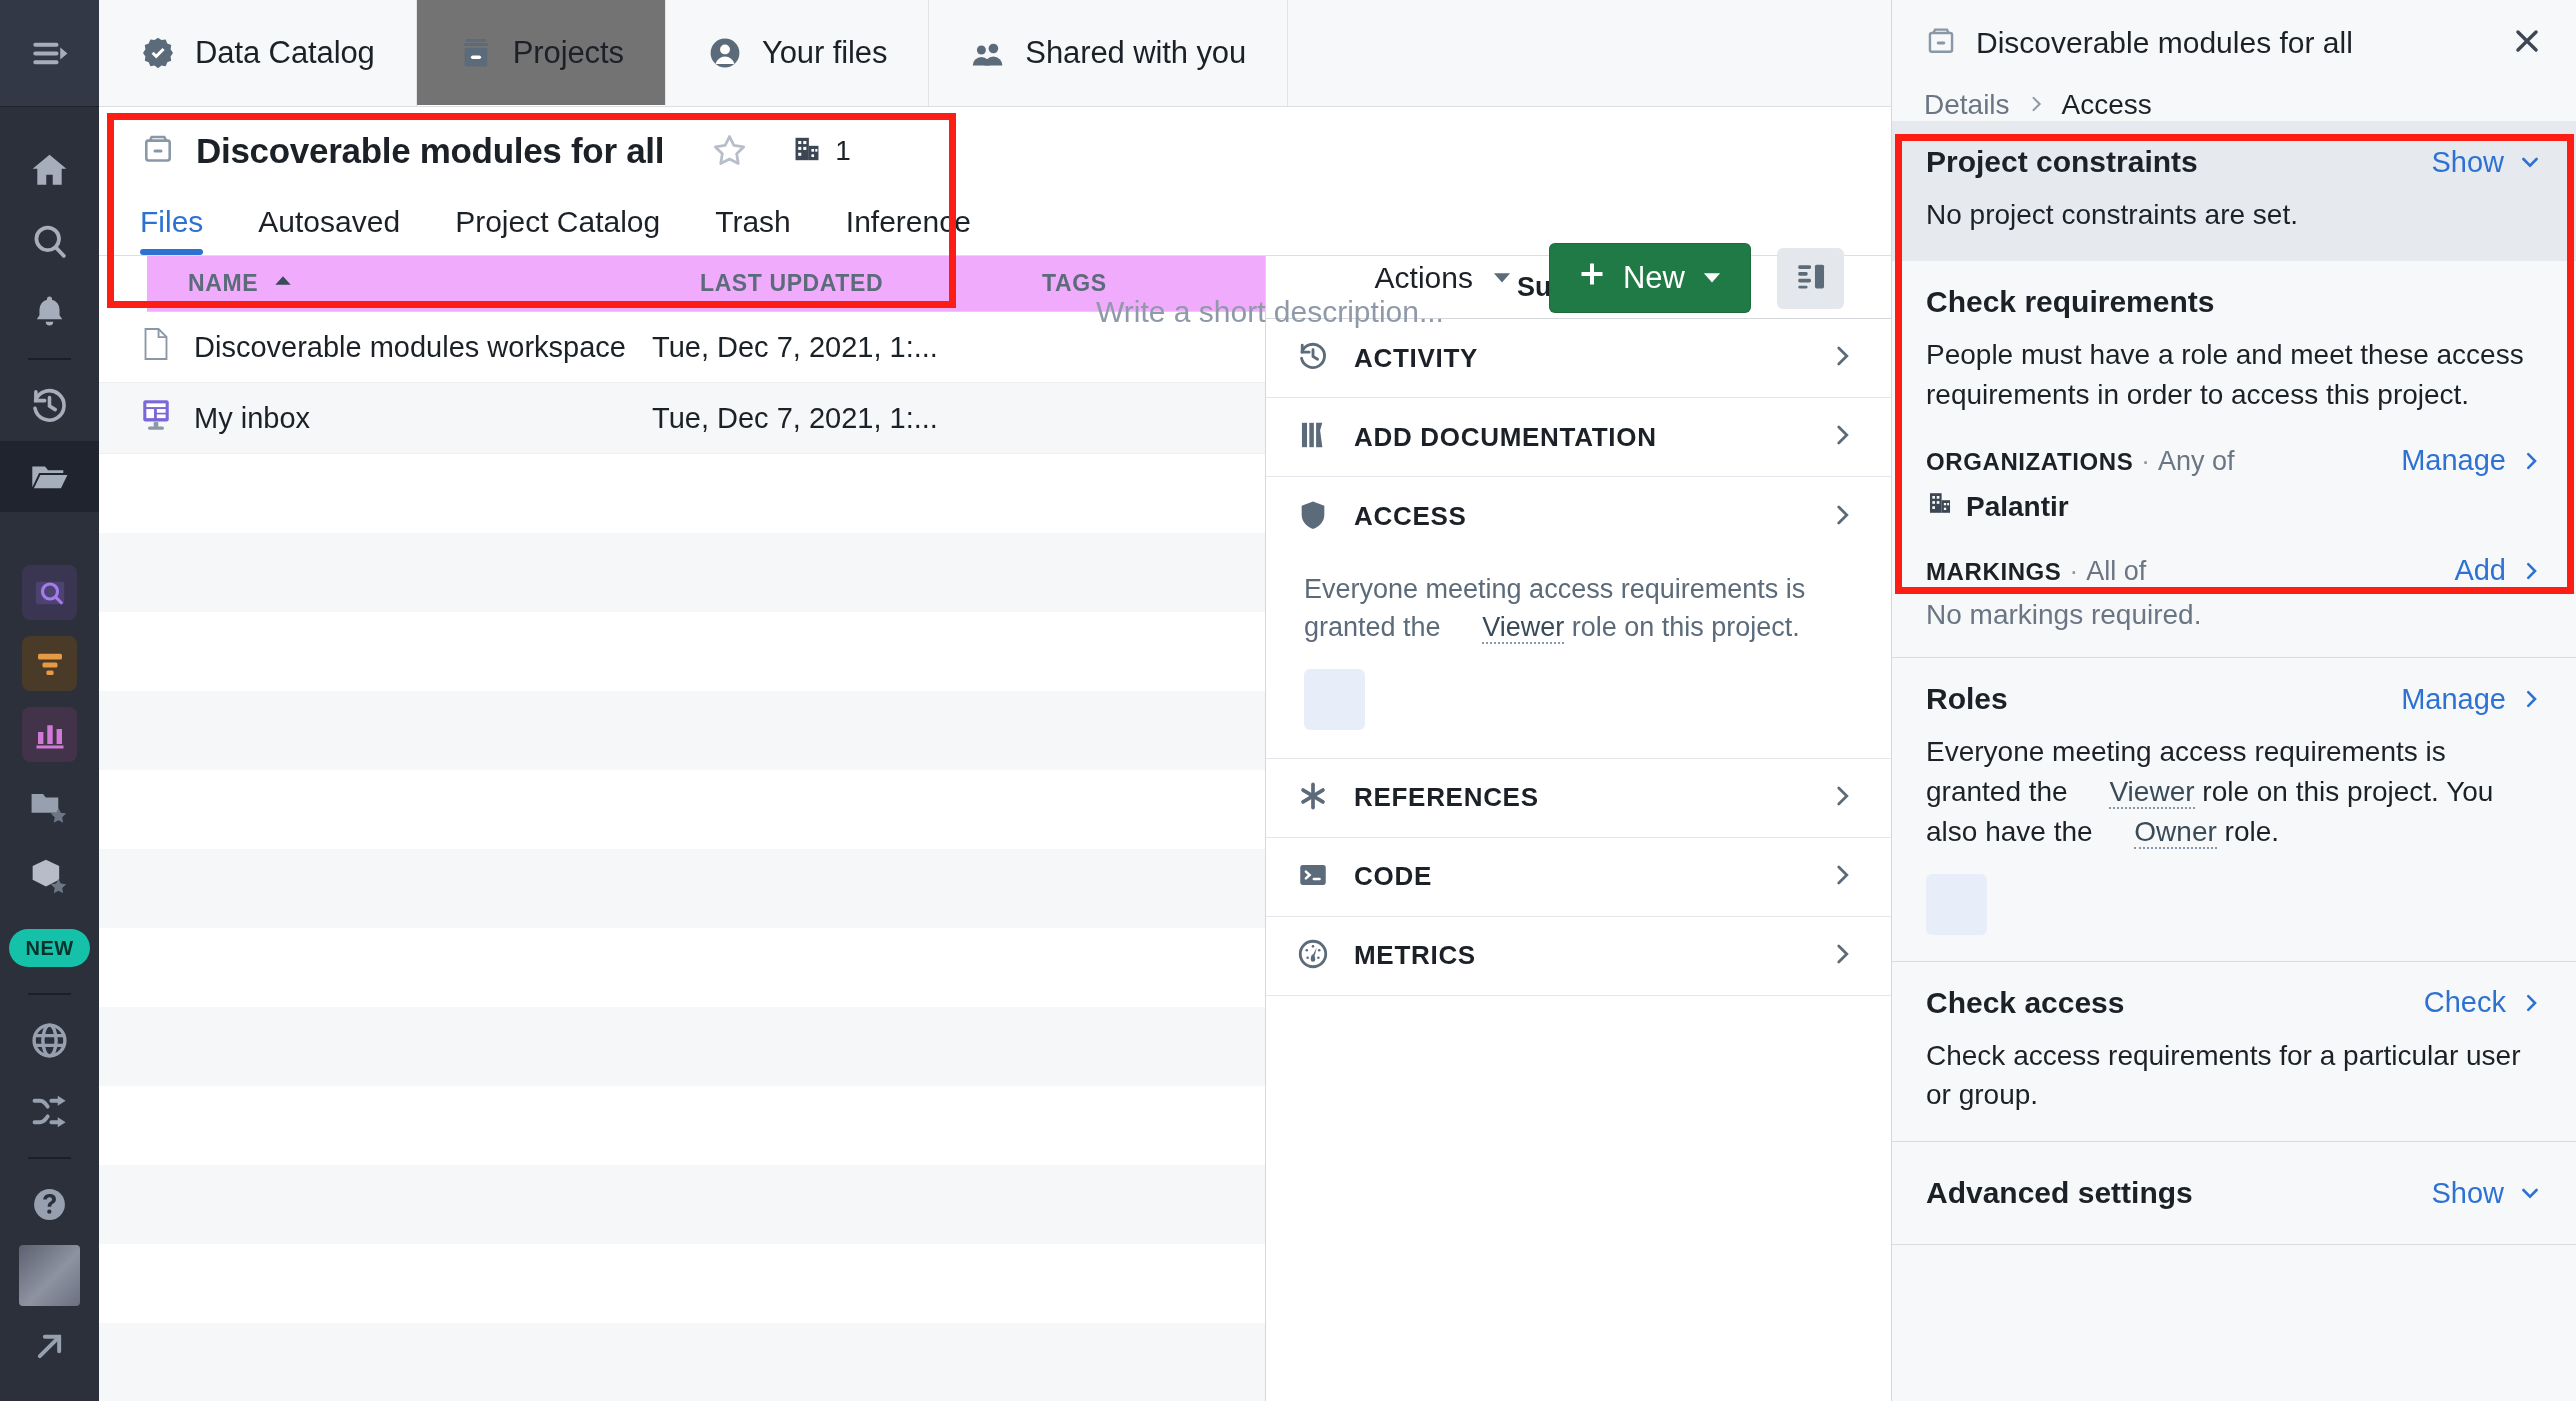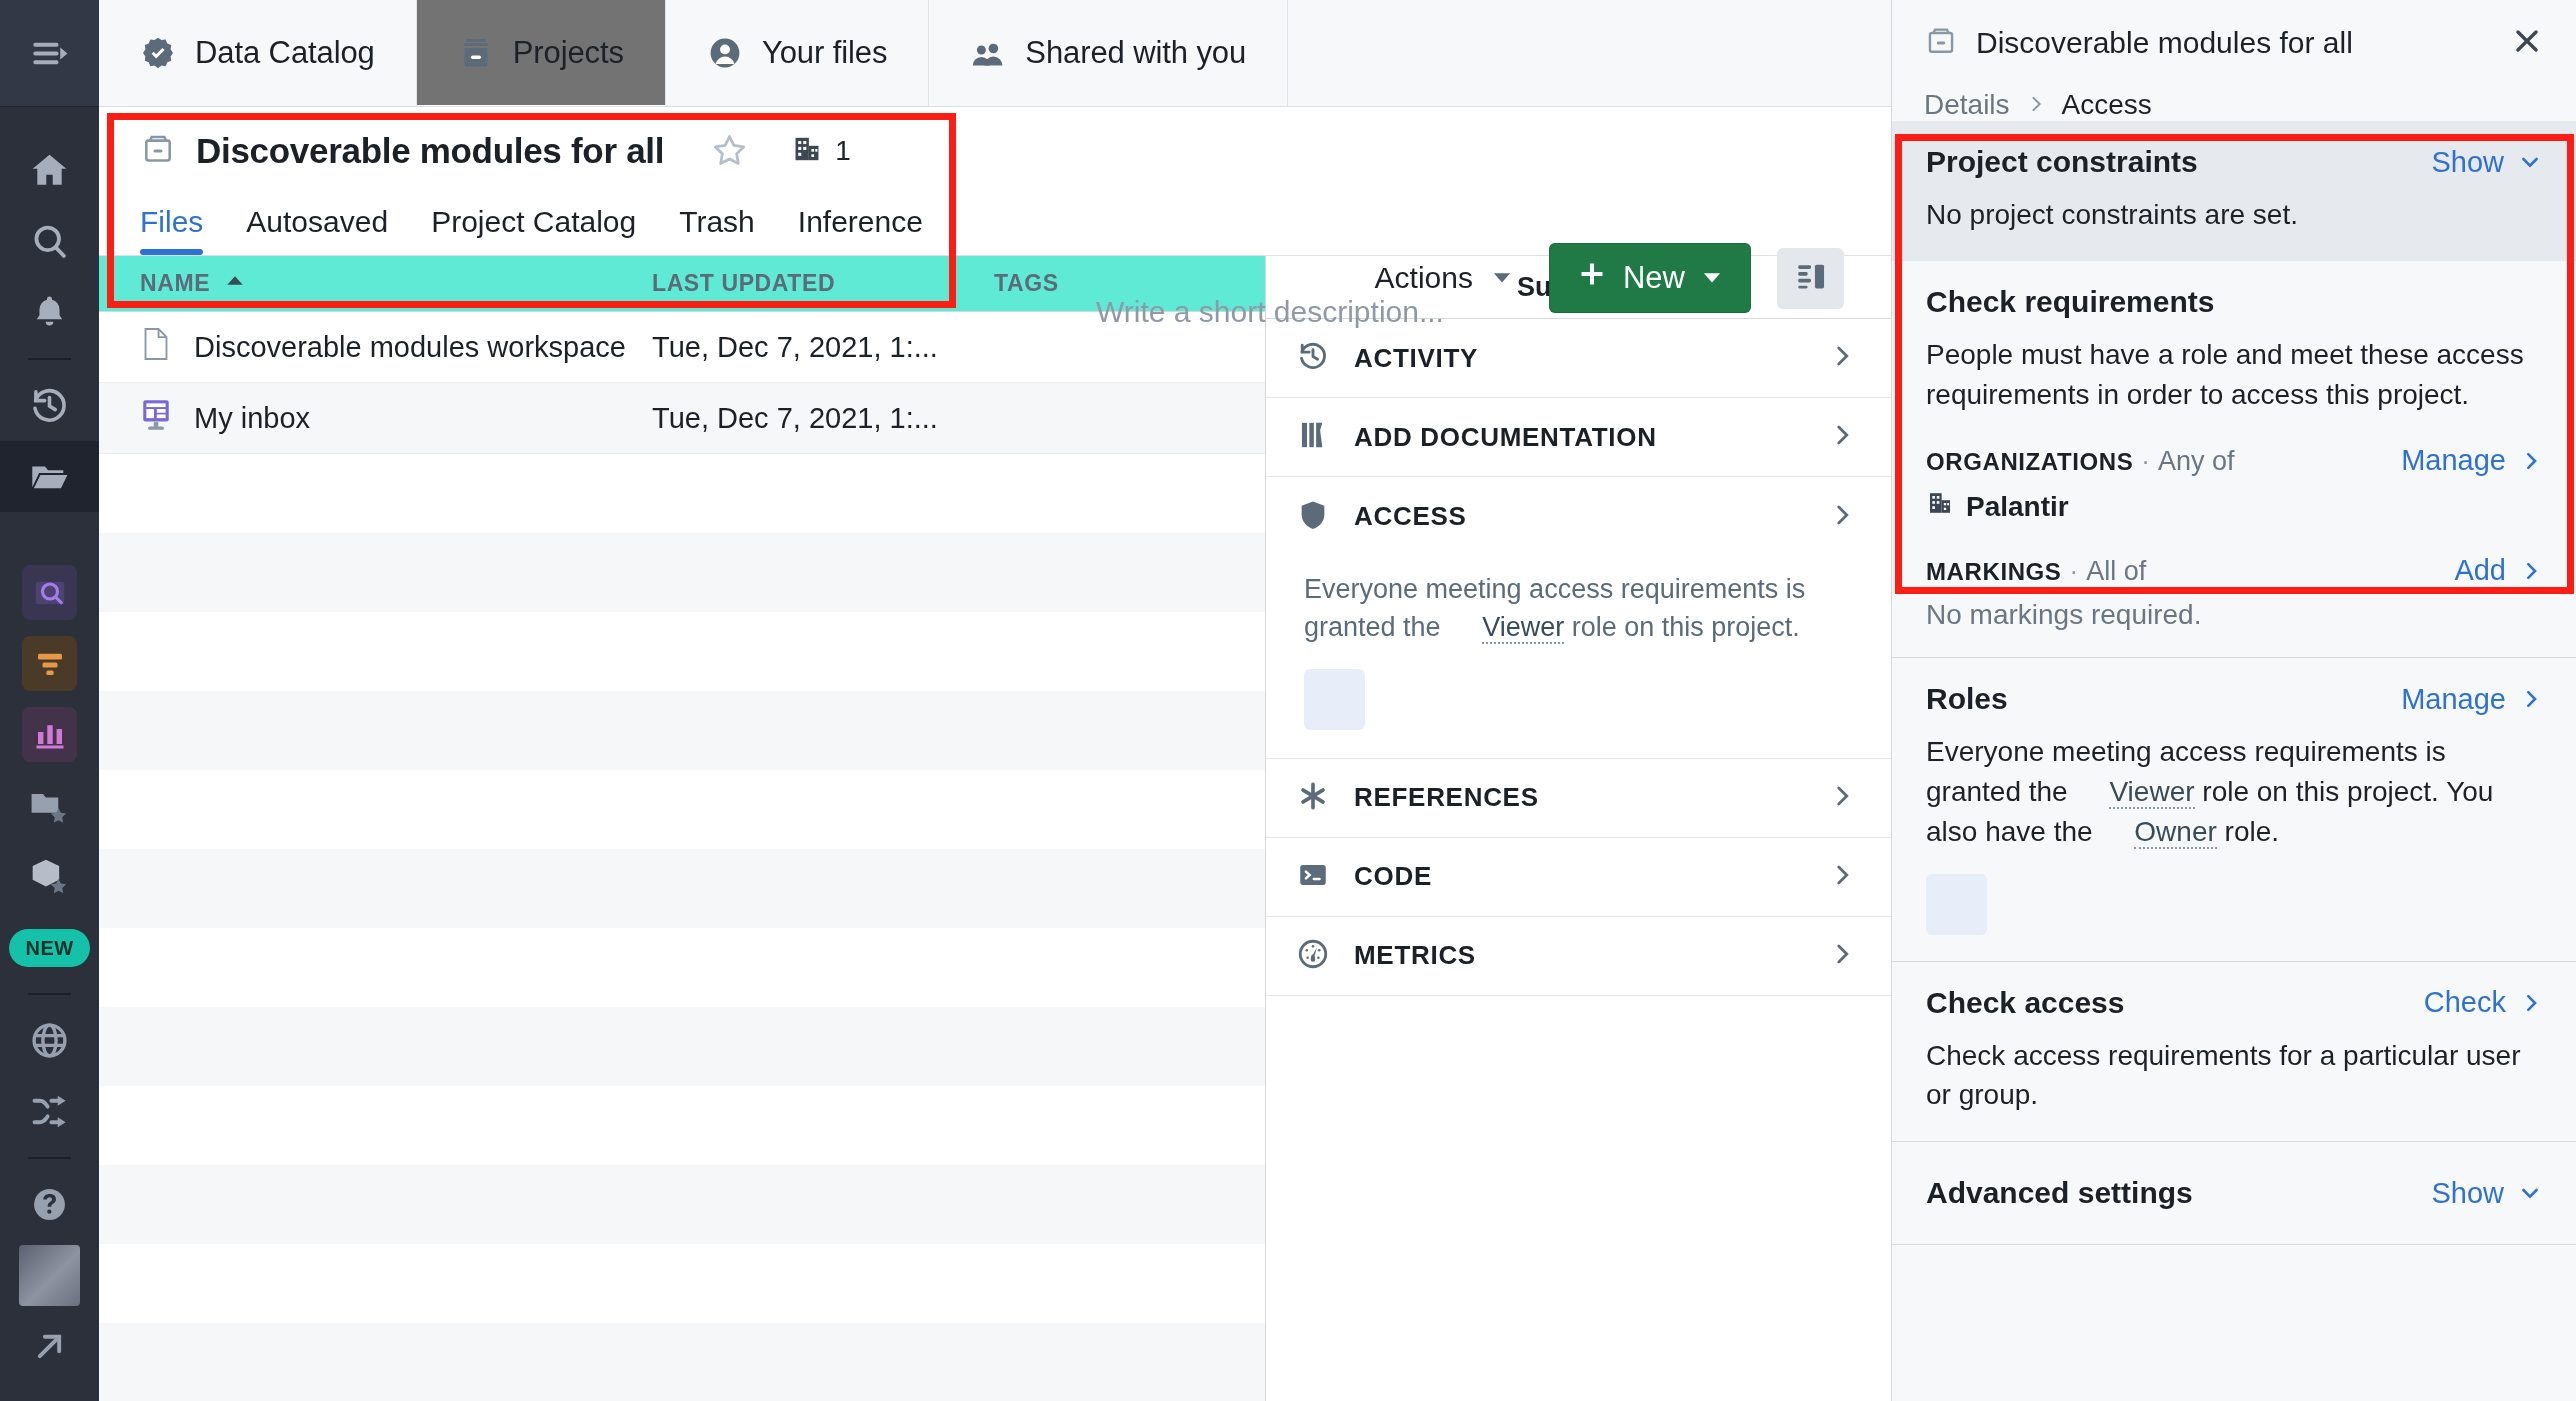--- a/index.html
+++ b/index.html
@@ -77,21 +77,21 @@
   .proj-title {
     font-size: 35px; font-weight: bold; color: #1c2127;
     letter-spacing: -0.3px; white-space: nowrap;
   }
   .star-btn { margin-left: 26px; display:flex; }
   .org-chip { display: flex; align-items: center; gap: 12px; margin-left: 22px; }
   .org-chip-num { font-size: 28px; color: #1c2127; }
 
   
   .sub-row { display: flex; align-items: flex-end; height: 87px; }
-  .tabs { display: flex; align-items: flex-end; gap: 0; padding-left: 41px; }
+  .tabs { display: flex; align-items: flex-end; gap: 12px; padding-left: 41px; }
   .tab {
     font-size: 30px; color: #1c2127; padding: 0 0 16px 0;
     margin-right: 43px; position: relative; white-space: nowrap;
   }
   .tab.active { color: #2d72d2; font-weight: normal; }
   .tab.active::after {
     content:""; position: absolute; left: 0; right: 0; bottom: 0;
     height: 6px; background: #2d72d2; border-radius: 3px;
   }
 
@@ -116,22 +116,22 @@
   .panel-toggle {
     background: #e4e7eb; border-radius: 6px;
     width: 67px; height: 61px; display:flex; align-items:center; justify-content:center;
   }
 
   
   .content { flex: 1 1 auto; display: flex; min-height: 0; border-top: 1px solid #dcdfe3; }
   .filepane { flex: 1 1 auto; display: flex; flex-direction: column; min-width: 0; background:#fff; }
   .tbl-head {
     display: flex; height: 63px; align-items: center;
-    border-bottom: 1px solid #d4d8dd; background: #5eead4;
-    font-size: 23px; font-weight: bold; color: #5c6b7a; letter-spacing: 0.6px;
+    border-bottom: 1px solid #d4d8dd; background: #f0abfc;
+    font-size: 23px; font-weight: bold; color: #5c6b7a; letter-spacing: 0.6px; margin-left: 48px;
   }
   .col-name { width: 553px; padding-left: 41px; display:flex; align-items:center; gap:14px; }
   .col-upd  { width: 326px; }
   .col-tags { flex: 1 1 auto; padding-left: 16px; }
   .frow {
     display: flex; align-items: center; height: 79px;
     font-size: 29px; color: #1c2127; border-bottom: 1px solid #edeff1;
   }
   .frow:nth-child(odd) { background: #f6f7f9; }
   .frow .col-name { display:flex; align-items:center; gap: 22px; }

